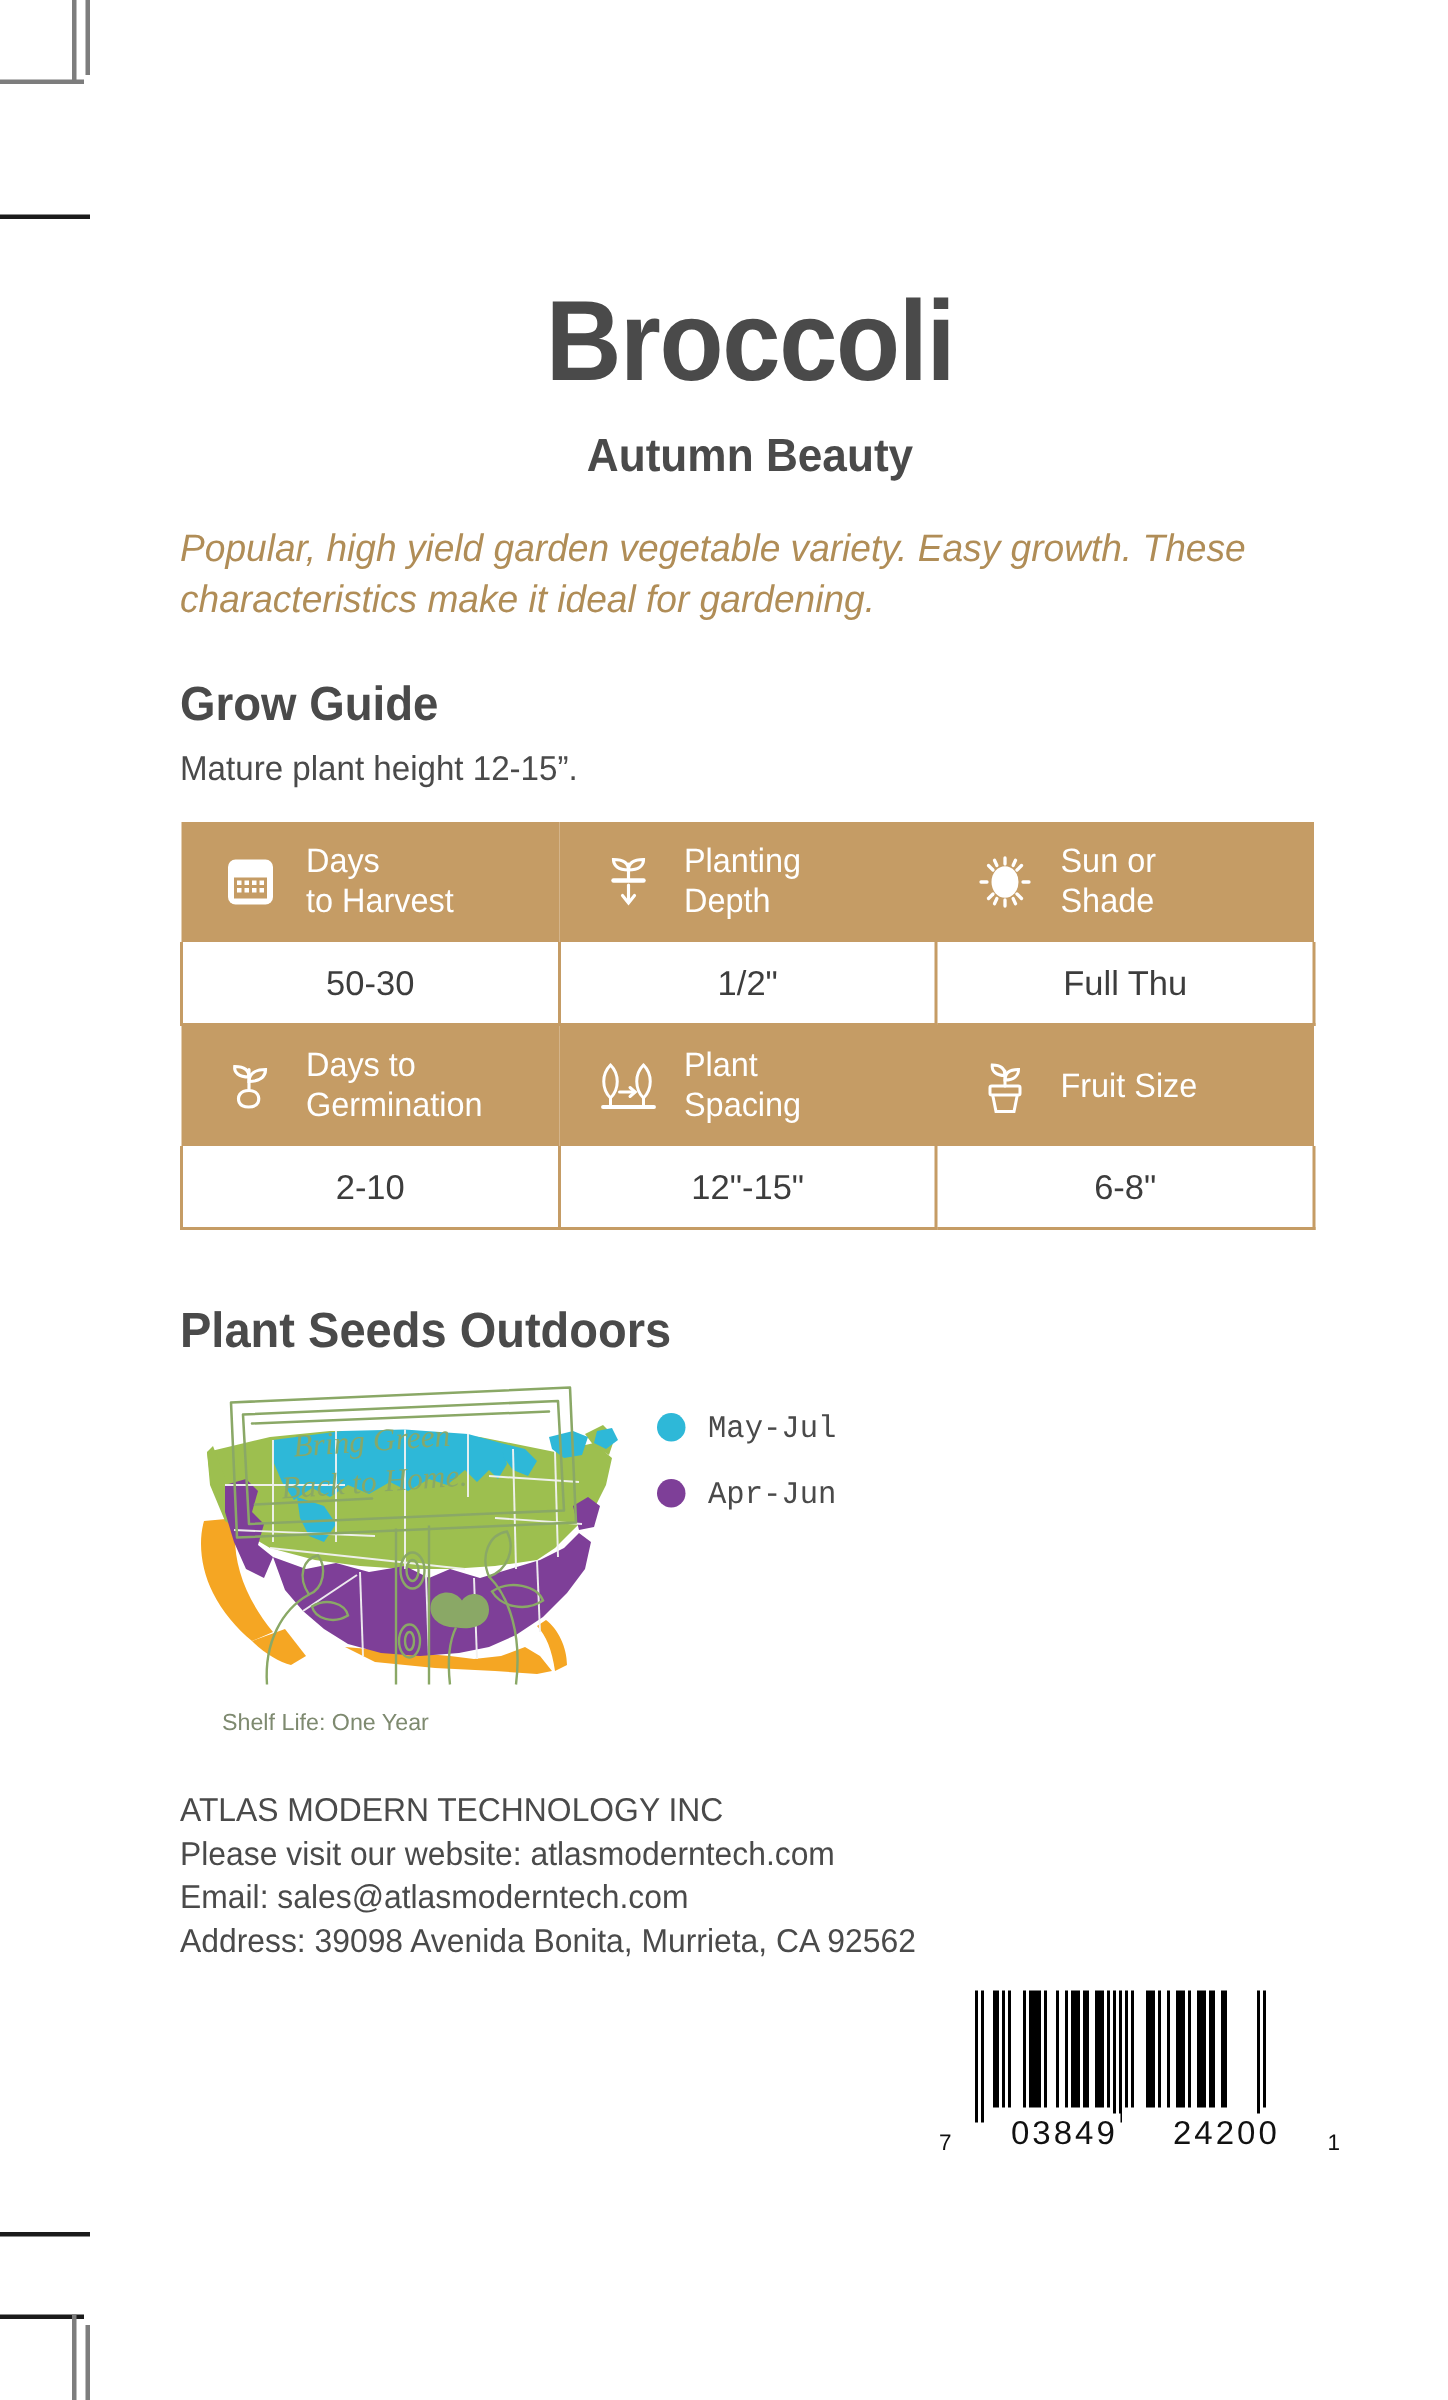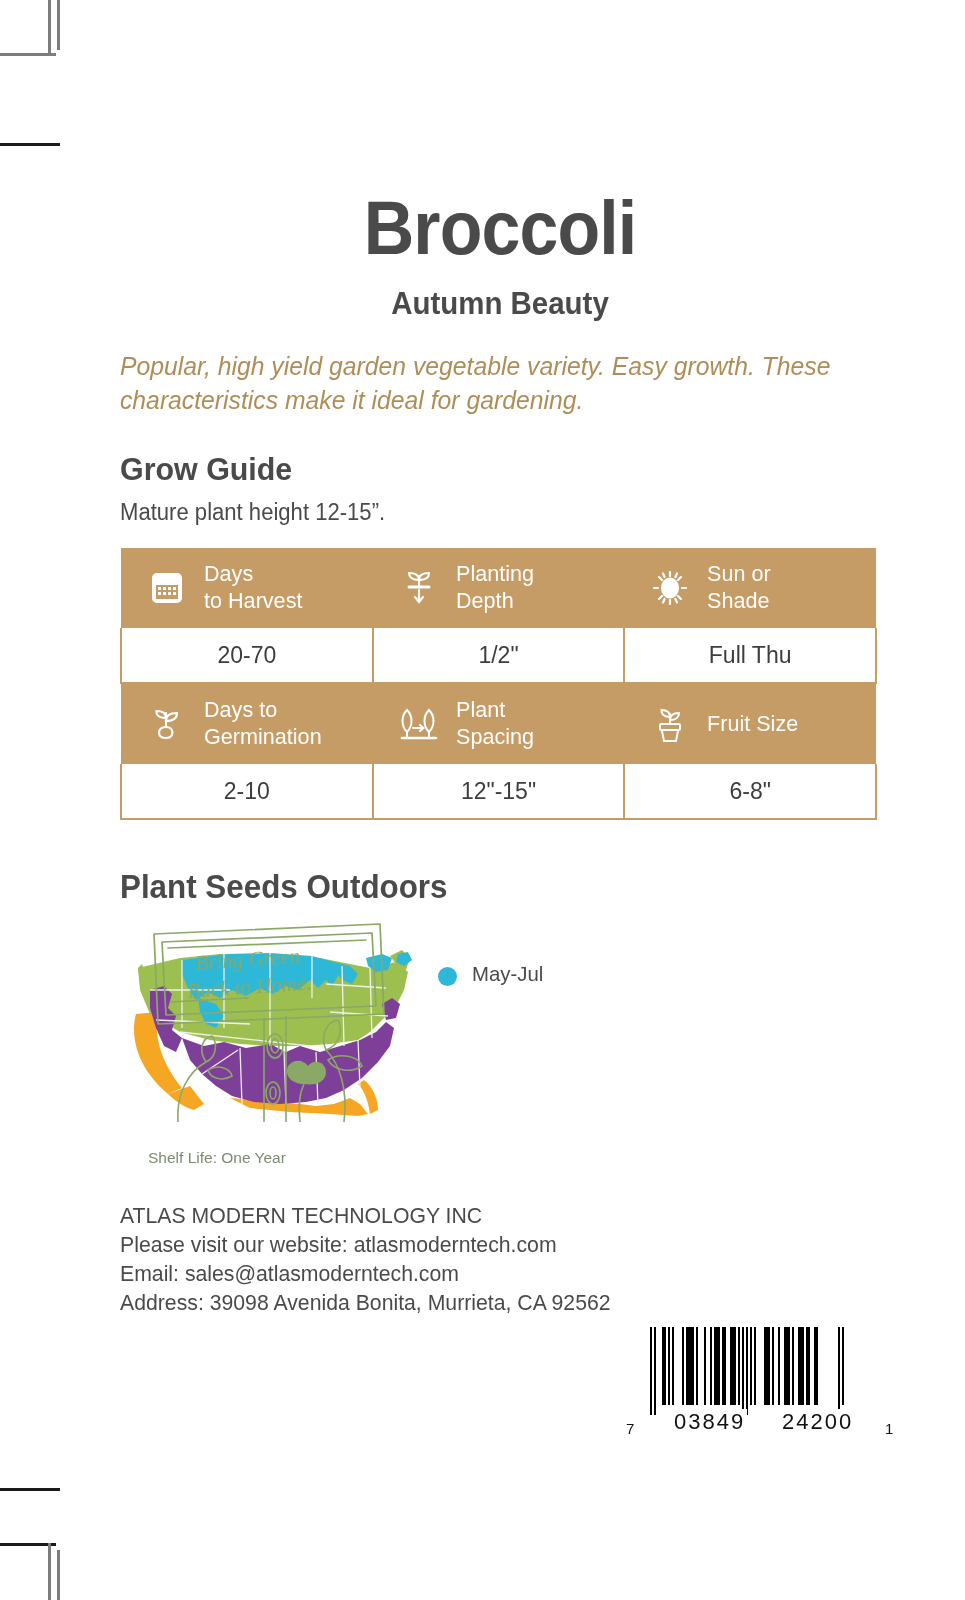--- a/index.html
+++ b/index.html
@@ -157,23 +157,24 @@
     margin-top: 22px;
   }
   .map-wrap { width: 300px; flex: 0 0 300px; }
   .legend {
     margin-left: 18px;
     padding-top: 14px;
     flex: 1;
   }
   .legend-item {
     display: flex;
-    align-items: flex-end;
+    align-items: flex-start;
     height: 44px;
     gap: 15px;
+    font-family: Liberation Mono, monospace;
   }
   .dot {
     width: 19px; height: 19px;
     border-radius: 50%;
     flex: 0 0 19px;
   }
   .legend-label {
     font-size: 21px;
     color: #4a4a4a;
     transform: scaleX(0.97);
@@ -207,21 +208,21 @@
   .badge-note {
     font-size: 17px;
     line-height: 1.32;
     color: #7e8a70;
     margin-top: 4px;
     width: 245px;
   }
   .shelf {
     font-size: 15.5px;
     color: #7e8a70;
-    margin-top: 16px;
+    margin-top: 6px;
   }
 
   
   .footer {
     margin-top: 34px;
     font-size: 22px;
     line-height: 1.32;
     color: #4a4a4a;
     transform: scaleX(0.965);
     transform-origin: left center;
@@ -348,21 +349,21 @@
                       <path d="M29 36.5 L27.4 33"></path>
                 </g>
               </svg>
             </span>
             <span class="hdr-label">Sun or
 Shade</span>
           </div>
         </td>
       </tr>
       <tr>
-        <td class="val-cell">20-70</td>
+        <td class="val-cell">50-30</td>
         <td class="val-cell">1/2"</td>
         <td class="val-cell">Full Thu</td>
       </tr>
       <tr>
         <td class="hdr-cell">
           <div class="hdr-inner">
             <span class="icon-box">
               <svg width="44" height="44" viewBox="0 0 44 44">
                 <g fill="none" stroke="#fff" stroke-width="2.1" stroke-linecap="round">
                   <path d="M21 24 C21 17 21 14 21 11"></path>
@@ -463,20 +464,24 @@
             <path d="M82 146 L118 122"></path>
               <path d="M238 112 L240 160"></path>
           </g>
         </svg>
       </div>
       <div class="legend">
         <div class="legend-item">
           <span class="dot" style="background:#2eb8d8"></span>
           <span class="legend-label">May-Jul</span>
         </div>
+        <div class="legend-item">
+          <span class="dot" style="background:#7e3f98"></span>
+          <span class="legend-label">Apr-Jun</span>
+        </div>
       </div>
     </div>
 
     <div class="lower-row">
       <div class="lower-right">
         <div class="badge-wrap">
           <svg width="250" height="212" viewBox="0 0 250 212">
             <g fill="none" stroke="#8aa866" stroke-width="1.7" stroke-linecap="round" stroke-linejoin="round">
               <path d="M6 16 L232 6 L236 96 L10 106 Z"></path>
               <path d="M14 24 L224 15 L228 88 L18 97 Z"></path>

